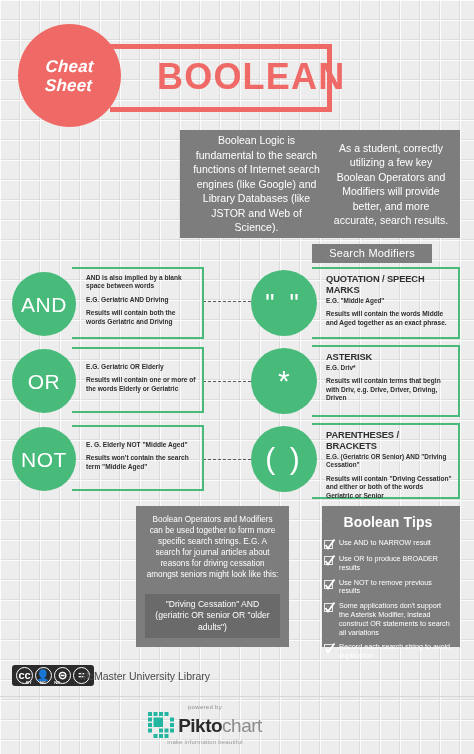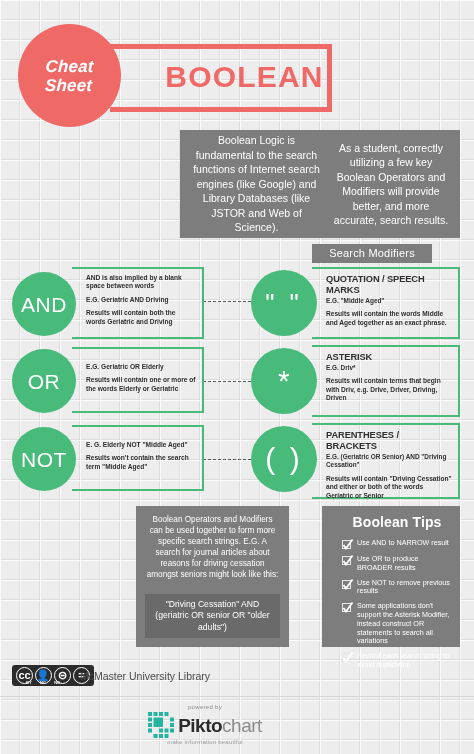--- a/index.html
+++ b/index.html
@@ -58,21 +58,21 @@
     border: 5px solid #ef6a66;
     border-left: none;
     z-index: 1;
   }
   .title-word {
     position: absolute;
     left: 142px; top: 52px;
     width: 190px;
     text-align: center;
     color: #ef6a66;
-    font-size: 30px;
+    font-size: 36px;
     font-weight: bold;
     letter-spacing: 1.2px;
     z-index: 2;
     line-height: 50px;
     padding-left: 15px;
   }
 
   
   #intro { position: relative; height: 122px; }
   .intro-box {
@@ -160,21 +160,21 @@
 
   
   #bottom { position: relative; height: 150px; }
 
   .panel {
     position: absolute;
     background: #7d7d7d;
     color: #fff;
   }
   #panel-strings { left: 136px; top: 0px; width: 153px; height: 141px; padding: 8px 9px; }
-  #panel-tips    { left: 322px; top: 0px; width: 138px; height: 141px; padding: 8px 8px 8px 20px; }
+  #panel-tips    { left: 322px; top: 0px; width: 138px; height: 141px; padding: 8px 8px 8px 2px; }
 
   .panel-title {
     text-align: center;
     font-size: 14px;
     font-weight: bold;
     margin-bottom: 9px;
     letter-spacing: .1px;
   }
   .panel-body {
     text-align: center;

